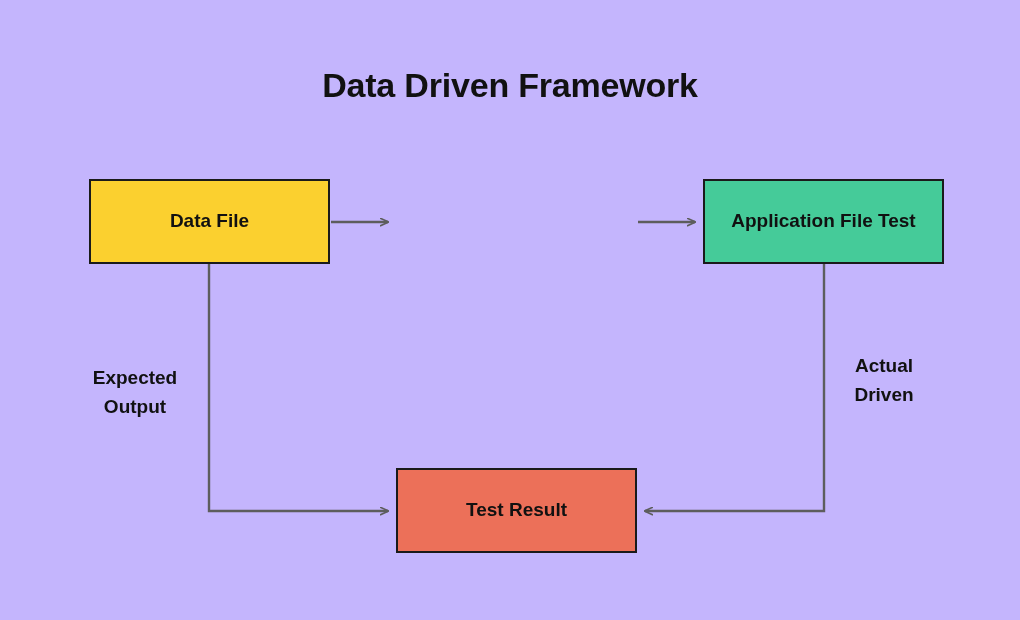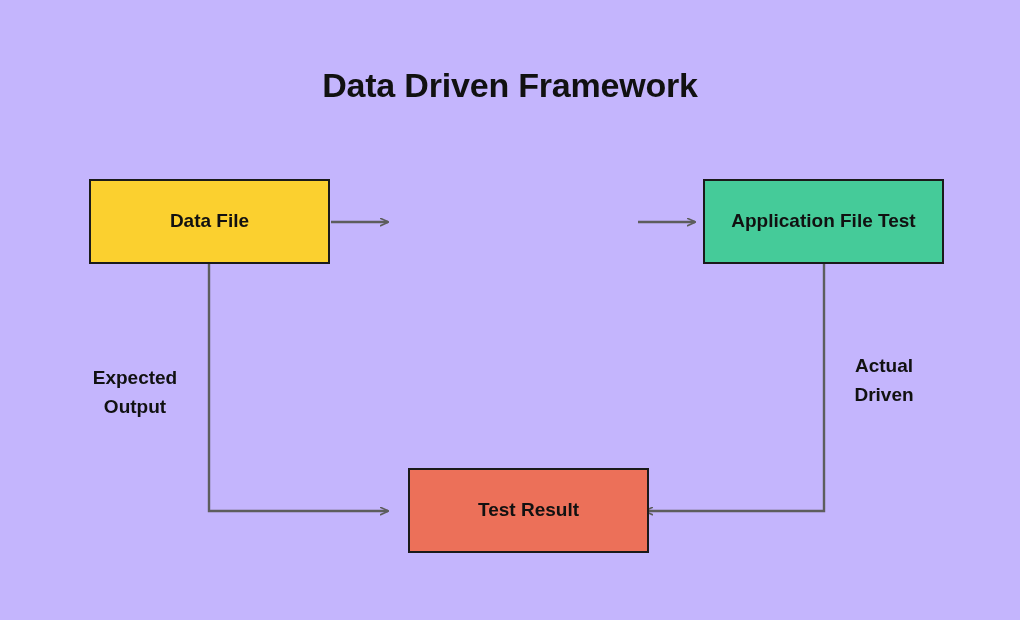--- a/index.html
+++ b/index.html
@@ -58,21 +58,21 @@
   }
   #node-driver-script {
     left: 396px; top: 179px;  width: 241px; height: 85px;
     background: #29aade;
   }
   #node-app-under-test {
     left: 703px; top: 179px;  width: 241px; height: 85px;
     background: #45cb99;
   }
   #node-test-result {
-    left: 408px; top: 468px;  width: 241px; height: 85px;
+    left: 396px; top: 468px;  width: 241px; height: 85px;
     background: #ec7059;
     text-align: right;
   }
   .edge-label {
     position: absolute;
     text-align: center;
     font-size: 19px;
     font-weight: bold;
     color: #111111;
     line-height: 1.5;

